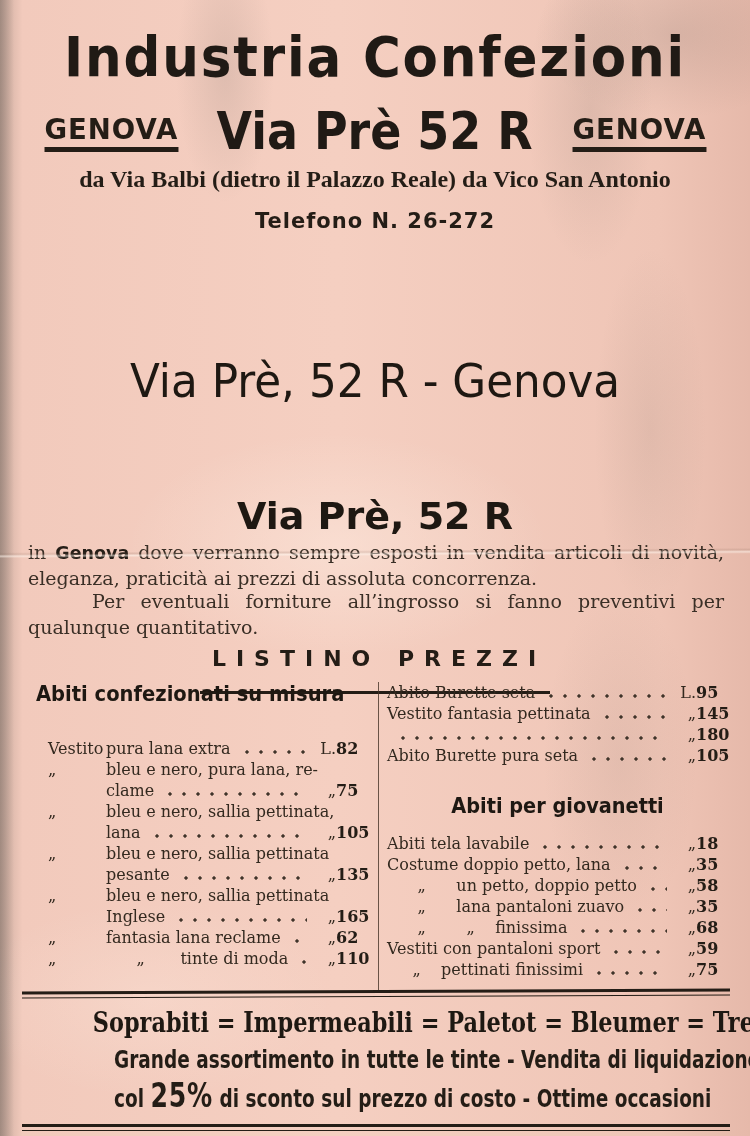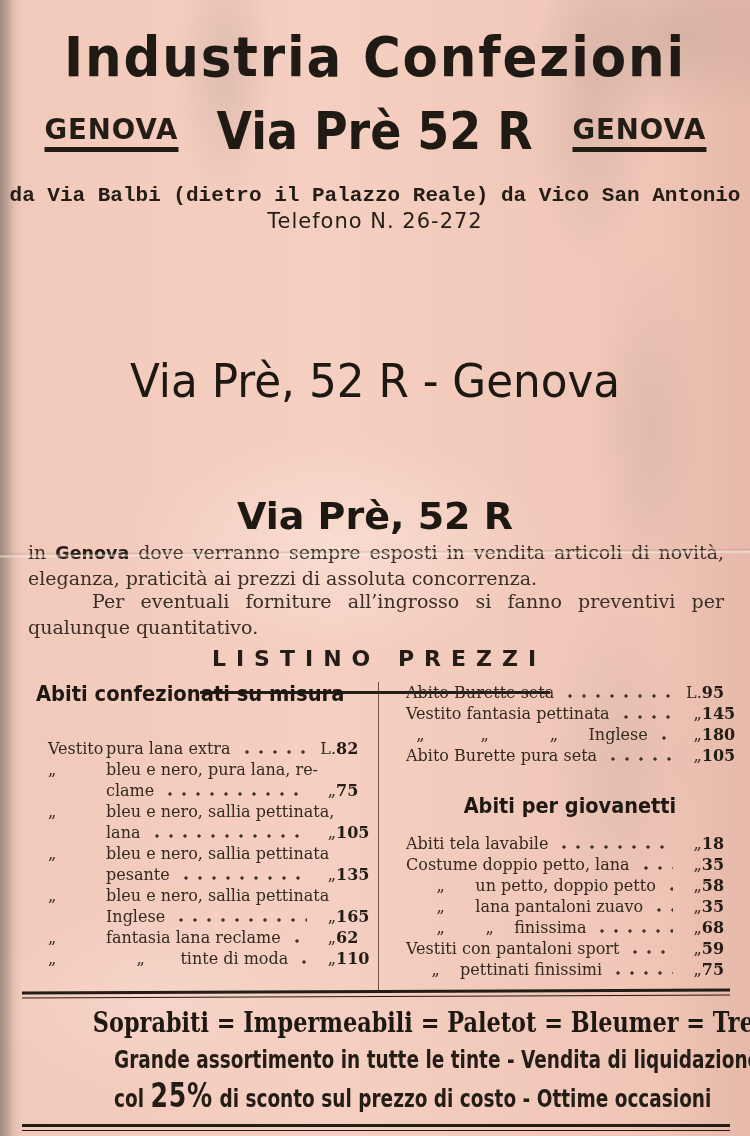--- a/index.html
+++ b/index.html
@@ -24,23 +24,23 @@
   .abs{position:absolute;}
   .ctr{left:0;right:0;text-align:center;}
 
   .h1{top:26px;font-family:"DejaVu Sans",sans-serif;font-weight:bold;font-size:56px;line-height:1.1;
     letter-spacing:2px;white-space:nowrap;transform:scaleX(.92);transform-origin:center;color:#201a15;}
   .h2row{top:102px;display:flex;justify-content:center;align-items:center;gap:18px;width:100%;}
   .genova{font-family:"DejaVu Sans",sans-serif;font-weight:bold;font-size:29px;letter-spacing:1px;
     border-bottom:5px solid #241d16;padding-bottom:1px;color:#241d16;transform:scaleX(.95);}
   .bigaddr{font-family:"DejaVu Sans",sans-serif;font-weight:bold;font-size:51px;color:#201a15;
     transform:scaleX(.9);white-space:nowrap;}
-  .subtitle{top:184px;font-family:Liberation Mono, monospace;font-weight:bold;font-size:21px;
+  .subtitle{top:166px;font-family:Liberation Serif, serif;font-weight:bold;font-size:24px;
     white-space:nowrap;color:#241d16;}
-  .phone{top:209px;font-family:"DejaVu Sans",sans-serif;font-weight:normal;font-size:21px;
+  .phone{top:209px;font-family:"DejaVu Sans",sans-serif;font-weight:bold;font-size:21px;
     letter-spacing:1px;color:#241d16;}
 
   .para{font-size:19px;line-height:27px;text-align:justify;color:#3a2f26;margin:0;}
   .para b{font-family:"DejaVu Sans",sans-serif;font-size:17.5px;color:#241d16;}
   .p1{top:262px;left:28px;right:26px;text-indent:64px;}
   .p2{top:434px;left:28px;right:26px;text-indent:64px;}
   .p3{top:540px;left:28px;right:26px;line-height:25px;}
   .p4{top:588px;left:28px;right:26px;text-indent:64px;line-height:26px;}
 
   .addr1{top:354px;font-family:"DejaVu Sans",sans-serif;font-weight:normal;font-size:46px;
@@ -48,21 +48,21 @@
   .addr1 span{display:inline-block;transform:scaleX(.95);}
   .addr2{top:494px;font-family:"DejaVu Sans",sans-serif;font-weight:bold;font-size:38px;
     color:#1e1812;white-space:nowrap;}
 
   .listino-wrap{top:646px;}
   .listino{display:inline-block;font-family:"DejaVu Sans",sans-serif;font-weight:bold;font-size:22px;
     letter-spacing:10px;padding:0 4px 20px 12px;border-bottom:3px solid #241d16;color:#241d16;}
 
   .columns{top:682px;left:36px;right:22px;height:308px;display:flex;}
   .col-left{width:332px;flex:none;}
-  .col-right{flex:1;border-left:1.5px solid rgba(70,52,40,.8);padding-left:27px;margin-left:10px;}
+  .col-right{flex:1;border-left:1.5px solid rgba(70,52,40,.8);padding-left:8px;margin-left:10px;}
   .list-head{font-family:"DejaVu Sans",sans-serif;font-weight:bold;font-size:21px;color:#1e1812;
     transform:scaleX(.93);transform-origin:left;white-space:nowrap;margin:0 0 32px 0;}
   .list-head2{font-family:"DejaVu Sans",sans-serif;font-weight:bold;font-size:21px;color:#1e1812;
     text-align:center;transform:scaleX(.92);margin:28px 0 15px 0;white-space:nowrap;}
   .pline{display:flex;align-items:flex-end;height:21px;font-size:16px;line-height:21px;color:#33291f;}
   .pmark{width:70px;flex:none;padding-left:12px;box-sizing:border-box;}
   .ptext{white-space:pre;}
   .lead{flex:1;min-width:10px;height:21px;margin:0 5px 0 7px;
     background-image:radial-gradient(circle, #40342a 1.4px, transparent 1.9px);
     background-size:14px 14px;background-repeat:repeat-x;background-position:2px bottom;}
@@ -190,21 +190,20 @@
             <span class="pcur">L.</span>
             <span class="pprice">95</span>
           </div>
           <div class="pline">
             <span class="ptext">Vestito fantasia pettinata</span>
             <span class="lead"></span>
             <span class="pcur">„</span>
             <span class="pprice">145</span>
           </div>
           <div class="pline">
-            <span class="ptext">  „           „            „      Inglese</span>
             <span class="lead"></span>
             <span class="pcur">„</span>
             <span class="pprice">180</span>
           </div>
           <div class="pline">
             <span class="ptext">Abito Burette pura seta</span>
             <span class="lead"></span>
             <span class="pcur">„</span>
             <span class="pprice">105</span>
           </div>

